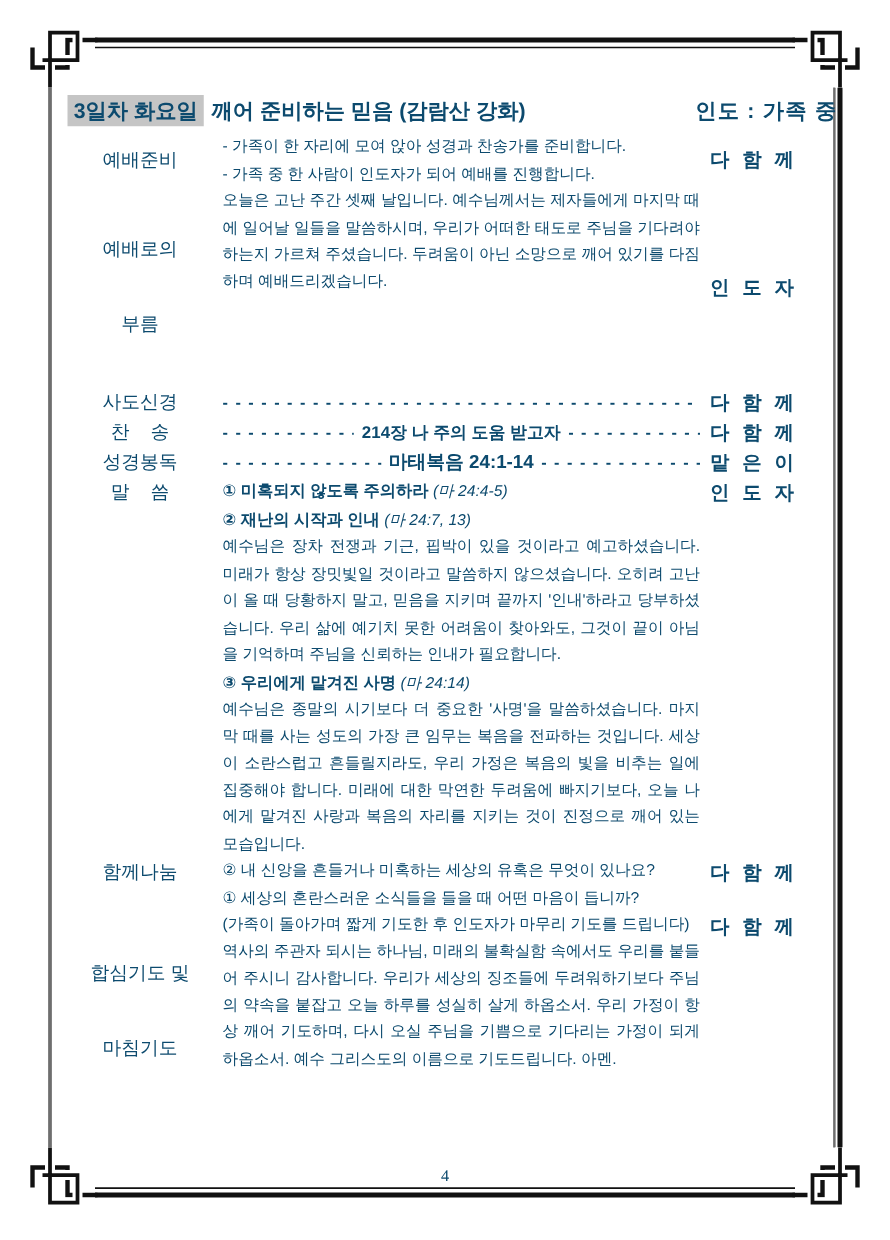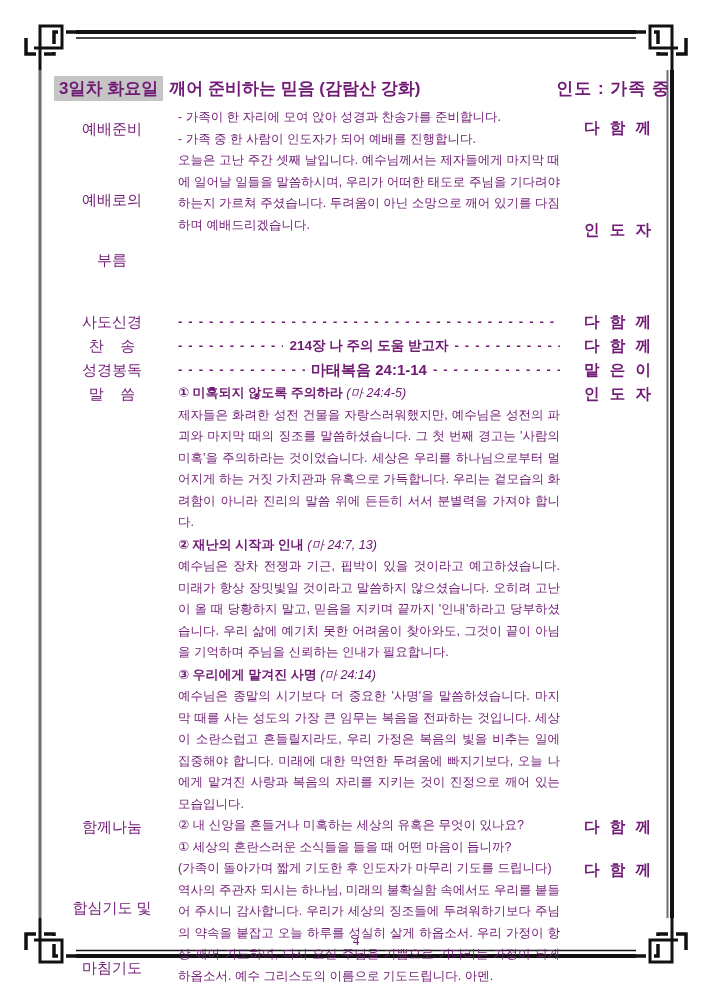--- a/index.html
+++ b/index.html
@@ -1,21 +1,21 @@
 <!DOCTYPE html>
 <html><head>
 <meta charset="utf-8">
 <style>
   html,body{margin:0;padding:0;background:#e8e8e8;}
   .page{
     position:relative;
     width:712px;height:992px;
     background:#ffffff;
     font-family:"Liberation Sans","DejaVu Sans",sans-serif;
-    color:#701a75;
+    color:#0c4a6e;
     overflow:hidden;
   }
   svg.frame{position:absolute;left:0;top:0;}
   .content{
     position:absolute;left:54px;top:56px;right:42px;
   }
   .title-row{
     display:flex;align-items:baseline;
     font-size:17px;font-weight:bold;
     margin-bottom:6px;white-space:nowrap;
@@ -31,21 +31,21 @@
   .label{
     text-align:center;font-weight:normal;font-size:15px;
     line-height:20px;white-space:pre;padding-top:2px;
   }
   .label.vc{align-self:center;padding-top:0;}
   .body{
     font-size:12.5px;line-height:21.5px;
     text-align:justify;
   }
   .role{
-    text-align:center;font-weight:bold;font-size:15.5px;
+    text-align:left;font-weight:bold;font-size:15.5px;
     letter-spacing:3px;white-space:nowrap;padding-top:2px;
   }
   .role.vc{align-self:center;padding-top:0;}
   .dashrow{display:flex;align-items:center;line-height:24px;overflow:hidden;}
   .dash{
     flex:1;overflow:hidden;white-space:nowrap;
     letter-spacing:6px;font-size:13px;font-weight:bold;
   }
   .dash-center{white-space:nowrap;font-weight:bold;font-size:13.5px;padding:0 6px;}
   .dash-center.big{font-size:15px;}
@@ -158,21 +158,20 @@
     </div>
 
     <div class="row">
       <div class="label">말    씀</div>
       <div class="body">
         <div class="msg-section">
           <div class="msg-head">
             <span class="h">① 미혹되지 않도록 주의하라</span>
             <span class="ref">(마 24:4-5)</span>
           </div>
-          <div>제자들은 화려한 성전 건물을 자랑스러워했지만, 예수님은 성전의 파괴와 마지막 때의 징조를 말씀하셨습니다. 그 첫 번째 경고는 '사람의 미혹'을 주의하라는 것이었습니다. 세상은 우리를 하나님으로부터 멀어지게 하는 거짓 가치관과 유혹으로 가득합니다. 우리는 겉모습의 화려함이 아니라 진리의 말씀 위에 든든히 서서 분별력을 가져야 합니다.</div>
         </div>
         <div class="msg-section">
           <div class="msg-head">
             <span class="h">② 재난의 시작과 인내</span>
             <span class="ref">(마 24:7, 13)</span>
           </div>
           <div>예수님은 장차 전쟁과 기근, 핍박이 있을 것이라고 예고하셨습니다. 미래가 항상 장밋빛일 것이라고 말씀하지 않으셨습니다. 오히려 고난이 올 때 당황하지 말고, 믿음을 지키며 끝까지 '인내'하라고 당부하셨습니다. 우리 삶에 예기치 못한 어려움이 찾아와도, 그것이 끝이 아님을 기억하며 주님을 신뢰하는 인내가 필요합니다.</div>
         </div>
         <div class="msg-section">
           <div class="msg-head">

